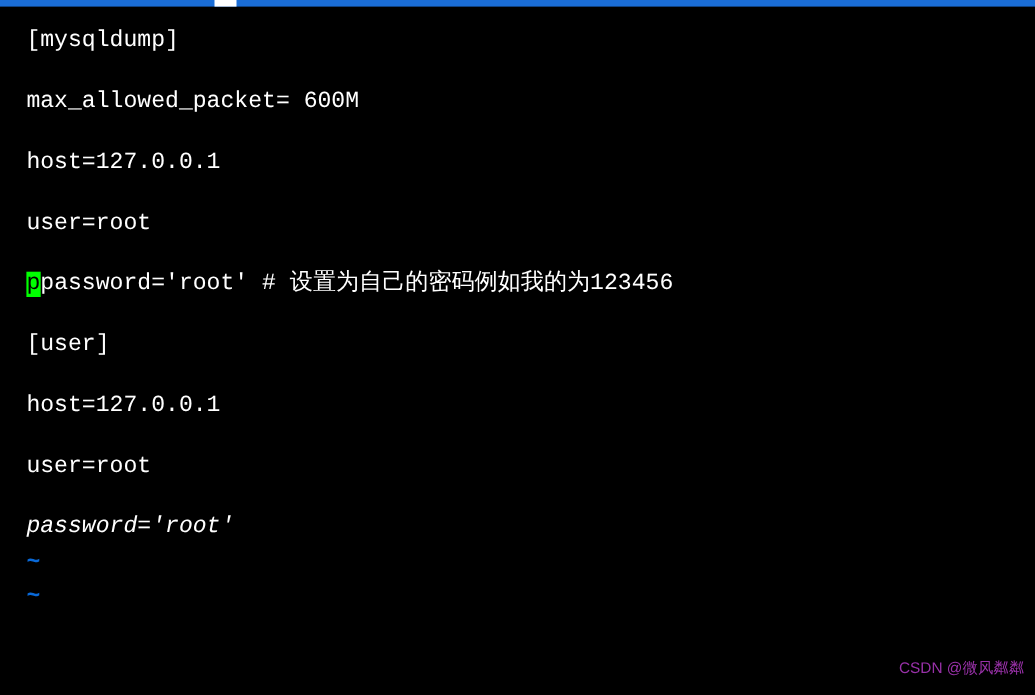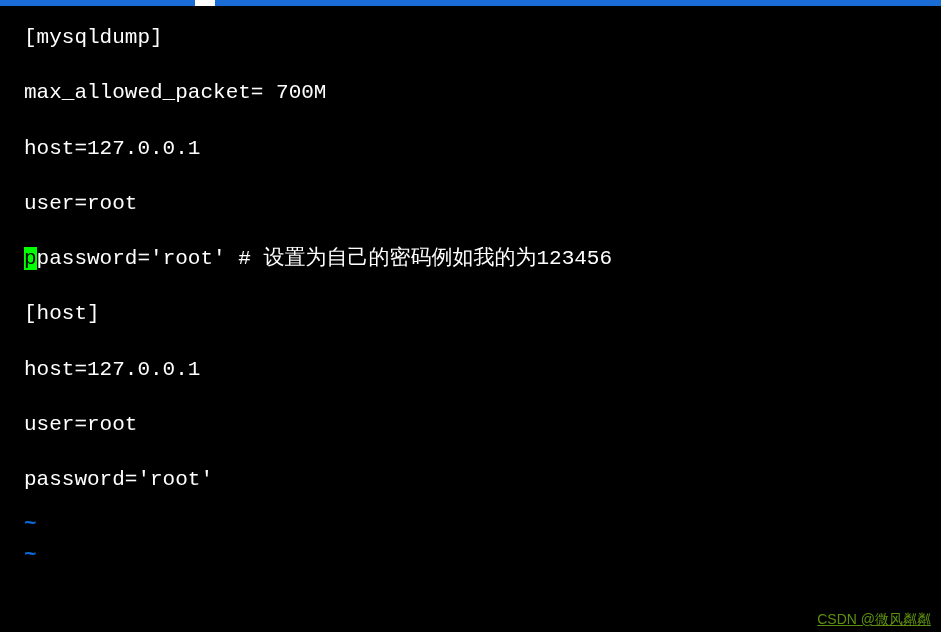--- a/index.html
+++ b/index.html
@@ -46,41 +46,40 @@
       background: #00ff00;
       color: #000;
     }
     .tilde {
       color: #0969d8;
       font-weight: bold;
       margin-bottom: 4px;
     }
     .watermark {
       position: absolute;
-      bottom: 3px;
+      bottom: 15px;
       right: 10px;
-      color: #84cc16;
+      color: #d946ef;
       font-family: Arial, sans-serif;
       font-size: 14px;
       opacity: 0.7;
-      text-decoration: underline;
     }
   </style>
 </head>
 <body>
 
 <div class="title-bar"></div>
 
 <div class="terminal">
   <div class="line">[mysqldump]</div>
-  <div class="line">max_allowed_packet= 700M</div>
+  <div class="line">max_allowed_packet= 600M</div>
   <div class="line">host=127.0.0.1</div>
   <div class="line">user=root</div>
   <div class="line"><span class="cursor-char">p</span><span>password='root' # 设置为自己的密码例如我的为123456</span></div>
-  <div class="line">[host]</div>
+  <div class="line">[user]</div>
   <div class="line">host=127.0.0.1</div>
   <div class="line">user=root</div>
-  <div class="line" style="margin-bottom:16px;">password='root'</div>
+  <div class="line" style="margin-bottom:4px;font-style:italic;">password='root'</div>
   <div class="tilde">~</div>
   <div class="tilde">~</div>
 </div>
 
 <div class="watermark">CSDN @微风粼粼</div>
 
 </body></html>

